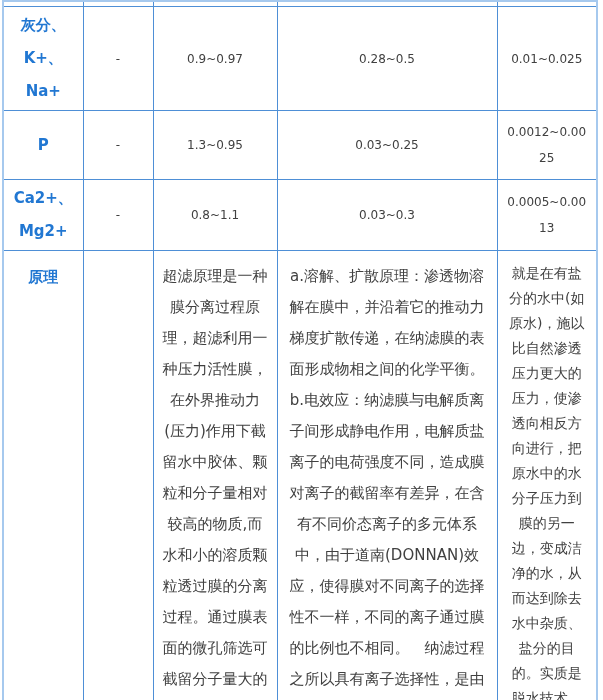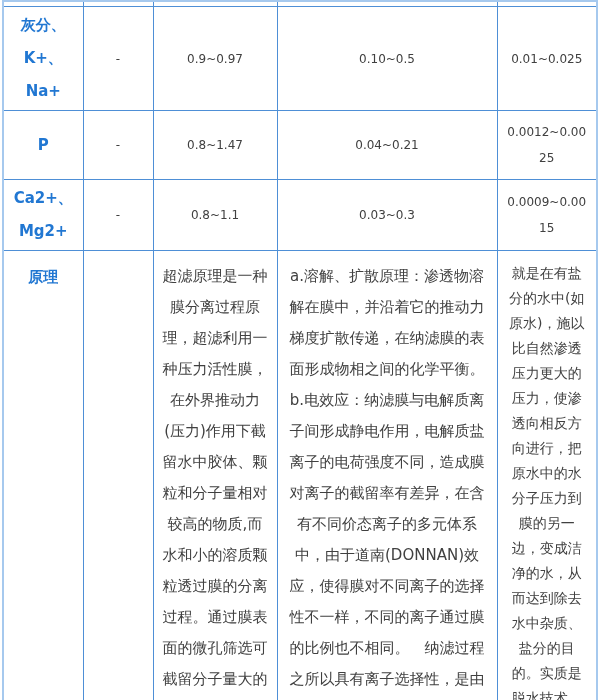--- a/index.html
+++ b/index.html
@@ -68,38 +68,38 @@
     <td></td>
     <td></td>
     <td></td>
     <td></td>
   </tr>
 
   <tr class="r1">
     <td class="c-label">灰分、K+、Na+</td>
     <td class="c-dash">-</td>
     <td class="c-num">0.9~0.97</td>
-    <td class="c-num">0.10~0.5</td>
+    <td class="c-num">0.28~0.5</td>
     <td class="c-num">0.01~0.025</td>
   </tr>
 
   <tr class="r2">
     <td class="c-label">P</td>
     <td class="c-dash">-</td>
-    <td class="c-num">0.8~1.47</td>
-    <td class="c-num">0.04~0.21</td>
+    <td class="c-num">1.3~0.95</td>
+    <td class="c-num">0.03~0.25</td>
     <td class="c-num">0.0012~0.0025</td>
   </tr>
 
   <tr class="r3">
     <td class="c-label">Ca2+、Mg2+</td>
     <td class="c-dash">-</td>
     <td class="c-num">0.8~1.1</td>
     <td class="c-num">0.03~0.3</td>
-    <td class="c-num">0.0009~0.0015</td>
+    <td class="c-num">0.0005~0.0013</td>
   </tr>
 
   <tr class="r4">
     <td class="c-label">原理</td>
     <td class="c-dash"></td>
     <td class="c-uf">超滤原理是一种膜分离过程原理，超滤利用一种压力活性膜，在外界推动力(压力)作用下截留水中胶体、颗粒和分子量相对较高的物质,而水和小的溶质颗粒透过膜的分离过程。通过膜表面的微孔筛选可截留分子量大的物质。</td>
     <td class="c-nf">a.溶解、扩散原理：渗透物溶解在膜中，并沿着它的推动力梯度扩散传递，在纳滤膜的表面形成物相之间的化学平衡。b.电效应：纳滤膜与电解质离子间形成静电作用，电解质盐离子的电荷强度不同，造成膜对离子的截留率有差异，在含有不同价态离子的多元体系中，由于道南(DONNAN)效应，使得膜对不同离子的选择性不一样，不同的离子通过膜的比例也不相同。　纳滤过程之所以具有离子选择性，是由于在纳滤膜上或者膜中有负的带电基团，它们通过静电互相作用，阻碍多价离子的渗透。纳滤膜可能的电荷密度为0.5～2meq/g。　纳滤膜介于RO与UF膜之间。</td>
     <td class="c-ro">就是在有盐分的水中(如原水)，施以比自然渗透压力更大的压力，使渗透向相反方向进行，把原水中的水分子压力到膜的另一边，变成洁净的水，从而达到除去水中杂质、盐分的目的。实质是脱水技术。</td>
   </tr>
 </tbody>

